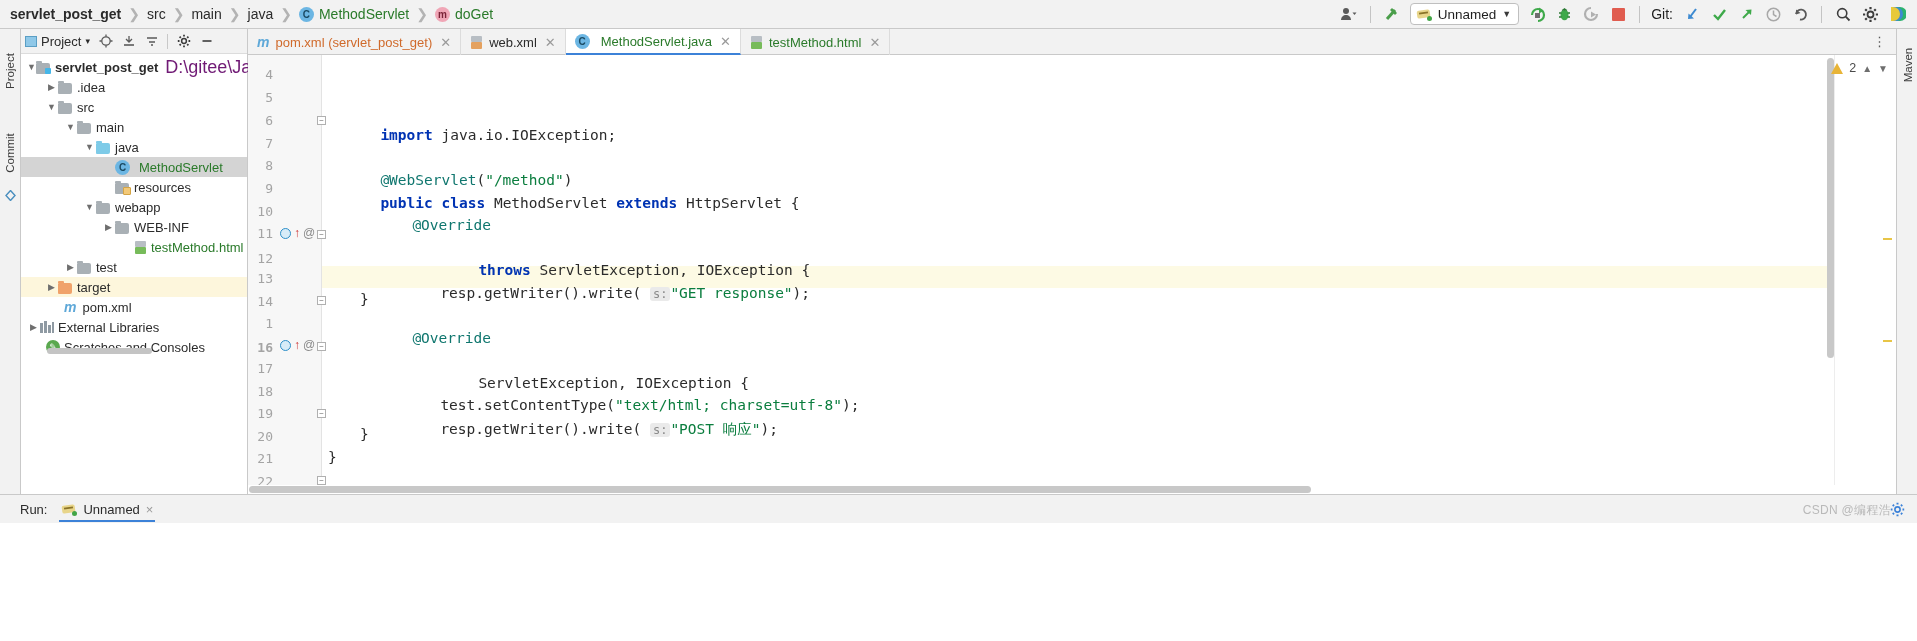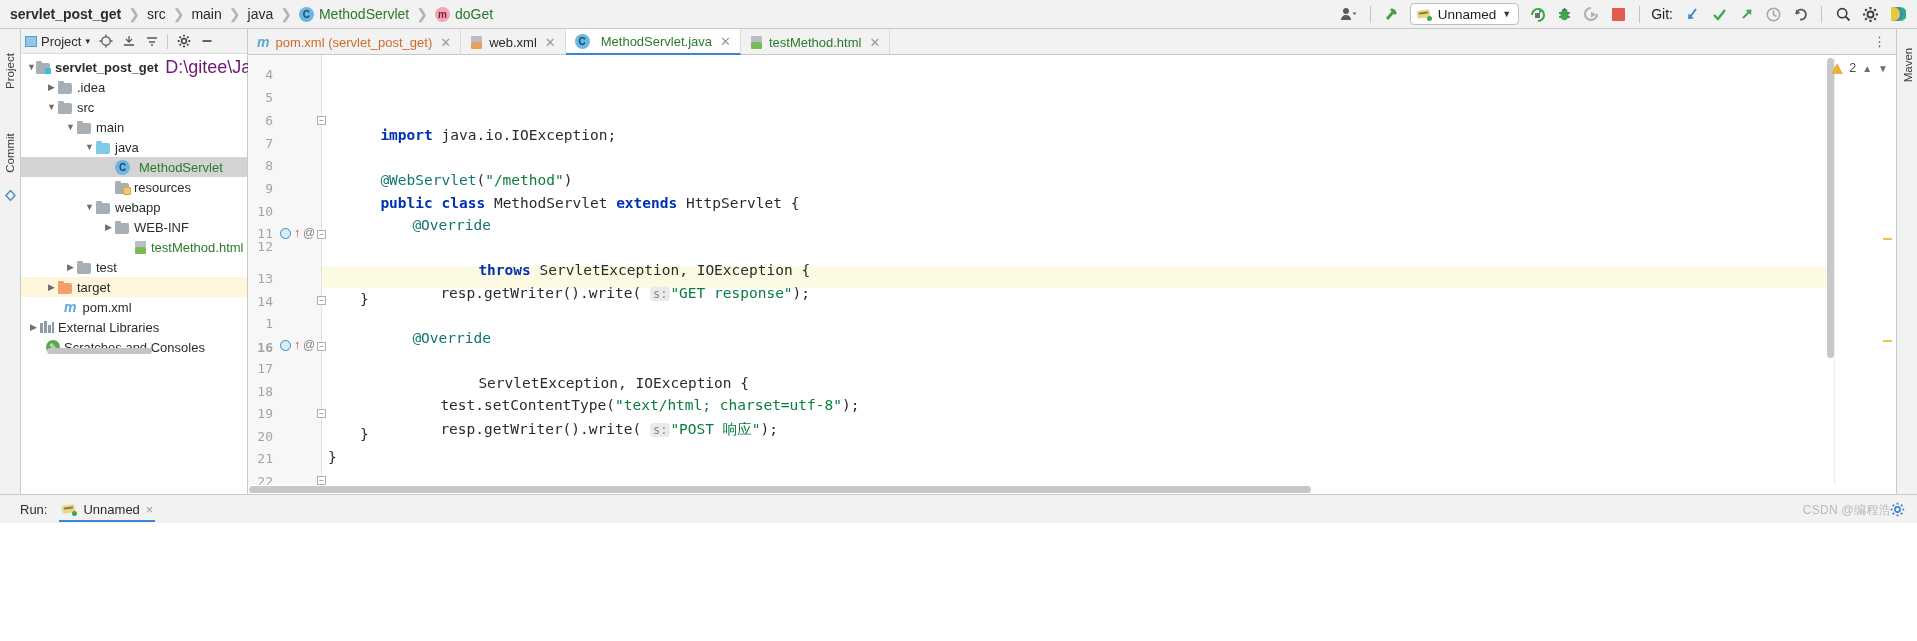--- a/index.html
+++ b/index.html
@@ -544,21 +544,21 @@
 
   <div id="gutter">
     <div class="lnum" style="top:12px;">4</div>
     <div class="lnum" style="top:35px;">5</div>
     <div class="lnum" style="top:58px;">6</div>
     <div class="lnum" style="top:81px;">7</div>
     <div class="lnum" style="top:103px;">8</div>
     <div class="lnum" style="top:126px;">9</div>
     <div class="lnum" style="top:149px;">10</div>
     <div class="lnum" style="top:171px;">11</div>
-    <div class="lnum" style="top:184px;">12</div>
+    <div class="lnum" style="top:196px;">12</div>
     <div class="lnum" style="top:216px;">13</div>
     <div class="lnum" style="top:239px;">14</div>
     <div class="lnum" style="top:261px;">1</div>
     <div class="lnum" style="top:285px;font-weight:bold;">16</div>
     <div class="lnum" style="top:306px;">17</div>
     <div class="lnum" style="top:329px;">18</div>
     <div class="lnum" style="top:351px;">19</div>
     <div class="lnum" style="top:374px;">20</div>
     <div class="lnum" style="top:396px;">21</div>
     <div class="lnum" style="top:419px;">22</div>

